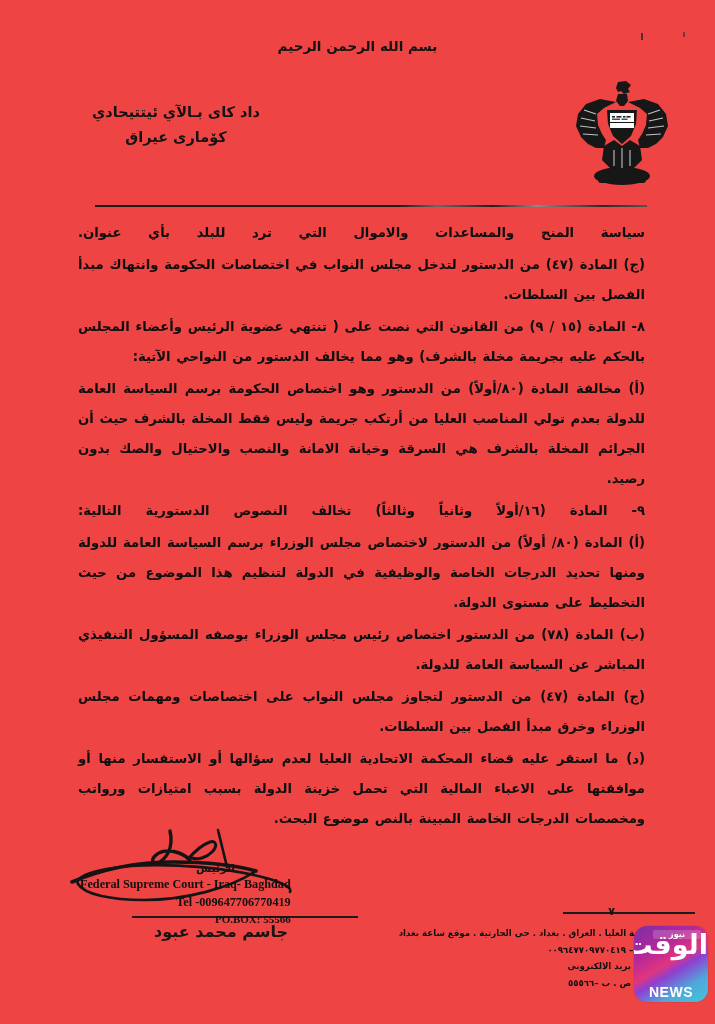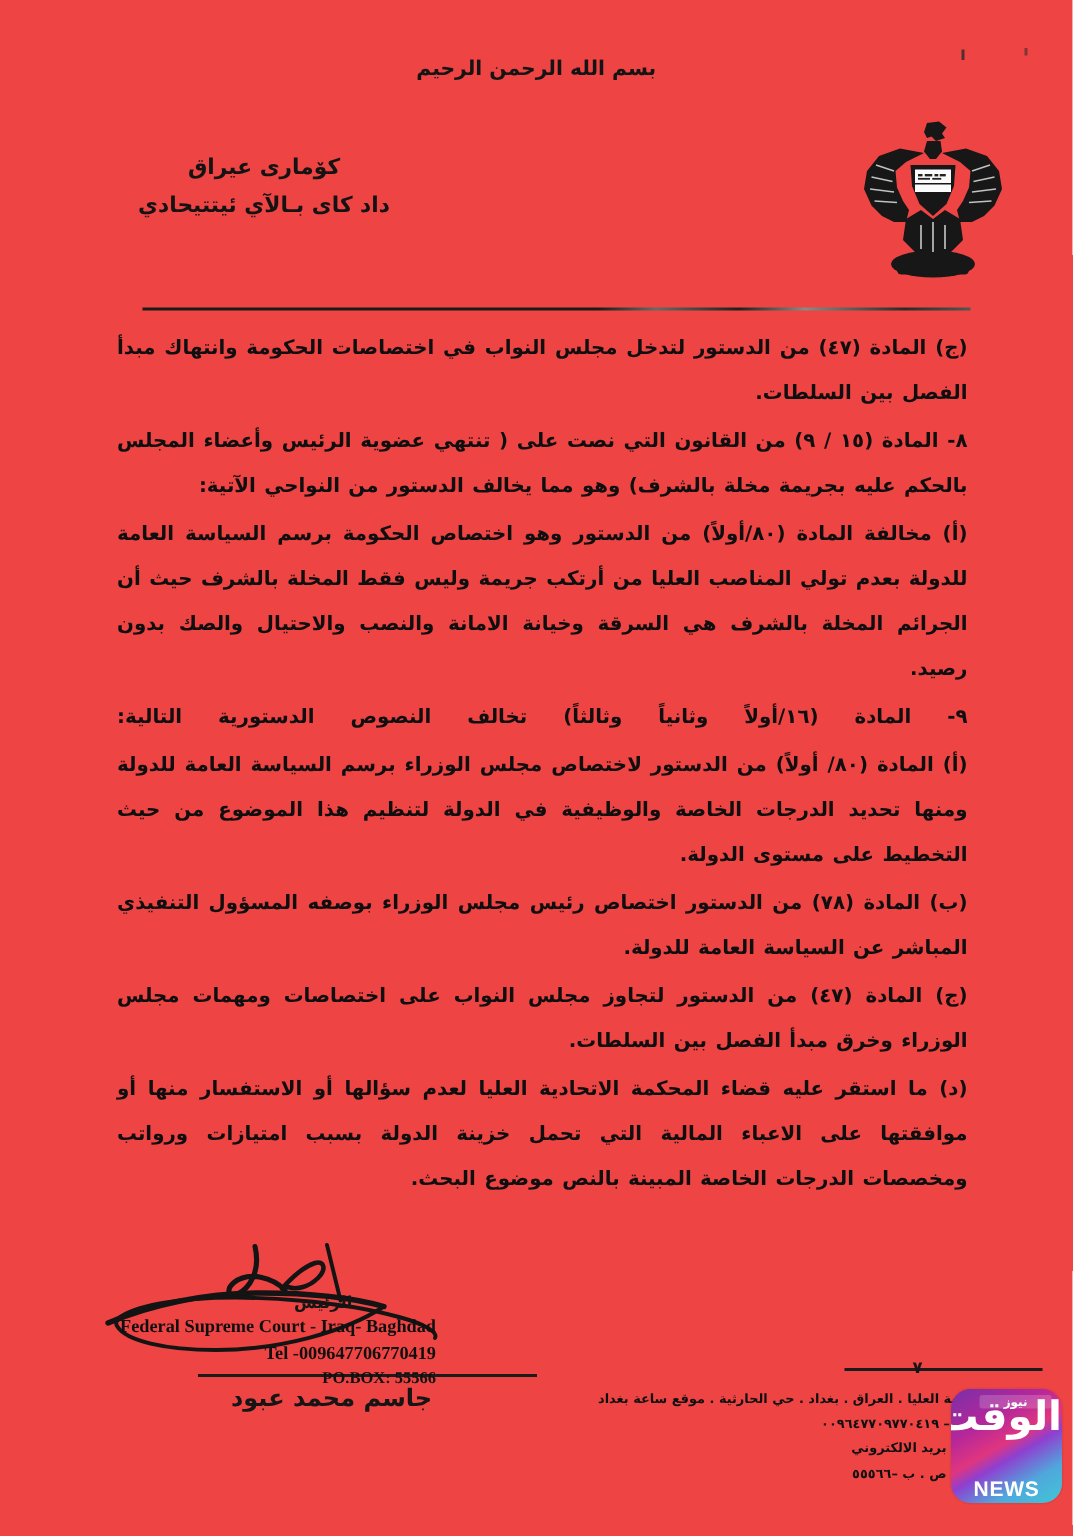--- a/index.html
+++ b/index.html
@@ -334,28 +334,29 @@
             <path d="M90 46 L74 48"></path>
           <path d="M87 54 L72 55"></path>
           <path d="M40 70 L40 86"></path>
             <path d="M48 68 L48 88"></path>
             <path d="M56 70 L56 86"></path>
         </g>
       </svg>
     </div>
 
     <div class="header-side left">
+      <div class="kurdish-line">داد كای بـالآي ئيتتيحادي</div>
       <div class="kurdish-line">كوٚماری عیراق</div>
-      <div class="kurdish-line">داد كای بـالآي ئيتتيحادي</div>
     </div>
   </div>
 
   <div class="divider"></div>
 
   <div class="body-text">
+    <p class="para">سياسة المنح والمساعدات والاموال التي ترد للبلد بأي عنوان.</p>
     <p class="para last-left">(ج) المادة (٤٧) من الدستور لتدخل مجلس النواب في اختصاصات الحكومة وانتهاك مبدأ الفصل بين السلطات.</p>
     <p class="para last-left">٨- المادة (١٥ / ٩) من القانون التي نصت على ( تنتهي عضوية الرئيس وأعضاء المجلس بالحكم عليه بجريمة مخلة بالشرف) وهو مما يخالف الدستور من النواحي الآتية:</p>
     <p class="para last-left">(أ) مخالفة المادة (٨٠/أولاً) من الدستور وهو اختصاص الحكومة برسم السياسة العامة للدولة بعدم تولي المناصب العليا من أرتكب جريمة وليس فقط المخلة بالشرف حيث أن الجرائم المخلة بالشرف هي السرقة وخيانة الامانة والنصب والاحتيال والصك بدون رصيد.</p>
     <p class="para">٩- المادة (١٦/أولاً وثانياً وثالثاً) تخالف النصوص الدستورية التالية:</p>
     <p class="para last-left">(أ) المادة (٨٠/ أولاً) من الدستور لاختصاص مجلس الوزراء برسم السياسة العامة للدولة ومنها تحديد الدرجات الخاصة والوظيفية في الدولة لتنظيم هذا الموضوع من حيث التخطيط على مستوى الدولة.</p>
     <p class="para last-left">(ب) المادة (٧٨) من الدستور اختصاص رئيس مجلس الوزراء بوصفه المسؤول التنفيذي المباشر عن السياسة العامة للدولة.</p>
     <p class="para last-left">(ج) المادة (٤٧) من الدستور لتجاوز مجلس النواب على اختصاصات ومهمات مجلس الوزراء وخرق مبدأ الفصل بين السلطات.</p>
     <p class="para last-left">(د) ما استقر عليه قضاء المحكمة الاتحادية العليا لعدم سؤالها أو الاستفسار منها أو موافقتها على الاعباء المالية التي تحمل خزينة الدولة بسبب امتيازات ورواتب  ومخصصات الدرجات الخاصة المبينة بالنص موضوع البحث.</p>
   </div>
 

